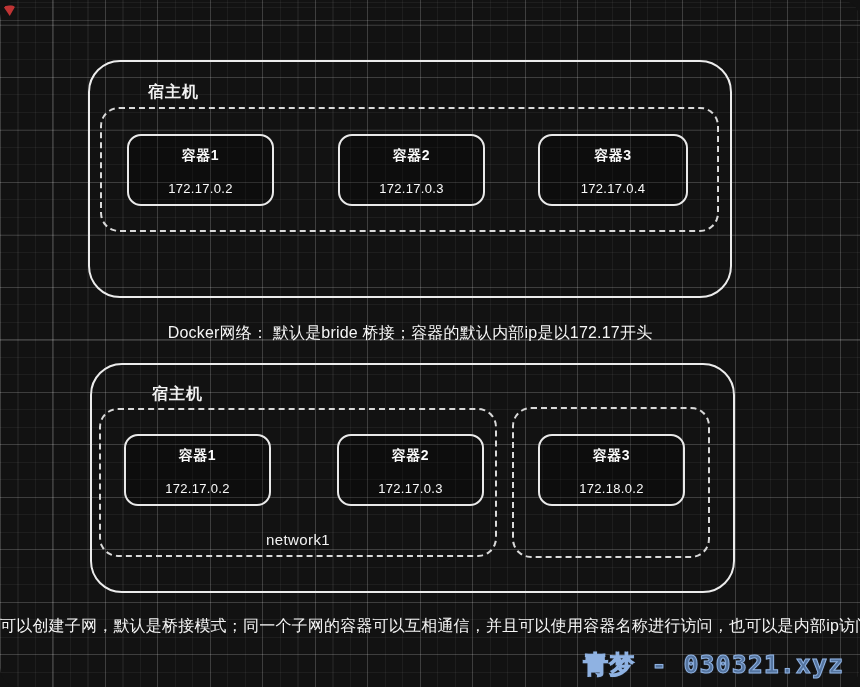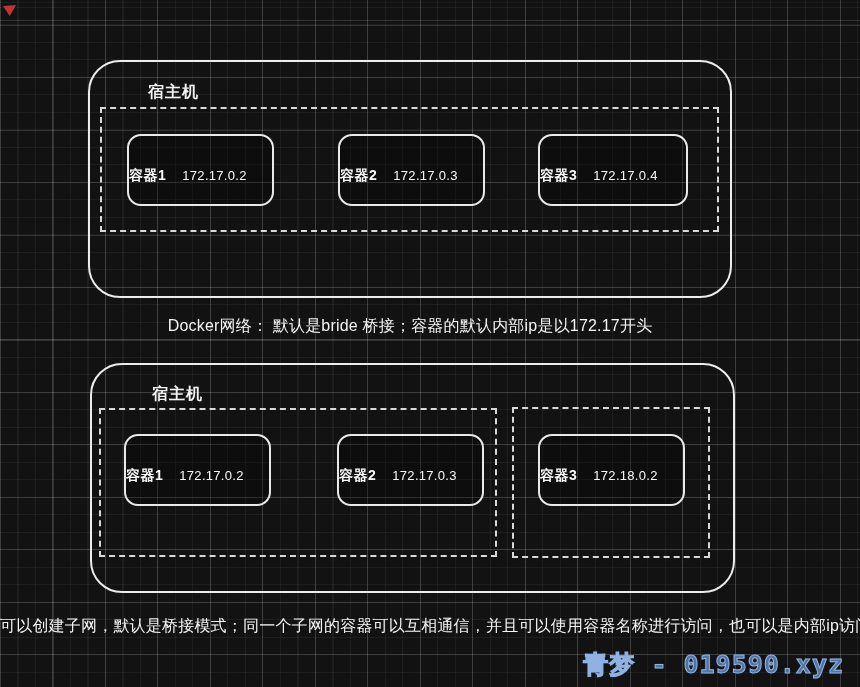--- a/index.html
+++ b/index.html
@@ -1,15 +1,15 @@
 <!DOCTYPE html>
 <html><head>
 <meta charset="utf-8">
 <style>
-  * { margin: 0; padding: 0; box-sizing: border-box; }
+  * { margin: 0; padding: 0; box-sizing: border-box; border-radius: 19px; }
   html, body { background: #121212; }
   body { font-family: "Liberation Sans", "DejaVu Sans", sans-serif; }
 
   .stage {
     position: relative;
     width: 860px;
     height: 687px;
     overflow: hidden;
     background-color: #121212;
     background-image:
@@ -54,21 +54,21 @@
   .subnet1 { left: 10px;  top: 45px; width: 619px; height: 125px; }
   .net1    { left: 7px;   top: 43px; width: 398px; height: 149px; }
   .net2    { left: 420px; top: 42px; width: 198px; height: 151px; }
 
   .cbox {
     position: absolute;
     width: 147px; height: 72px;
     border: 2px solid #e9e9e9;
     border-radius: 14px;
     display: flex;
-    flex-direction: row;
+    flex-direction: column;
     align-items: center;
     padding-top: 11px;
     gap: 16px;
     color: #fafafa;
     background: rgba(0,0,0,0.25);
   }
   .cname { font-size: 14px; font-weight: 700; letter-spacing: 0.5px; }
   .cip   { font-size: 13px; font-weight: 400; letter-spacing: 0.3px; }
 
   .subnet1 .pos1 { left: 25px;  top: 25px; }
@@ -89,21 +89,21 @@
   }
 
   .caption {
     position: absolute;
     text-align: center;
     color: #f5f5f5;
     font-size: 16px;
     letter-spacing: 0.2px;
     white-space: nowrap;
   }
-  .caption1 { left: 0; width: 820px; top: 316px; }
+  .caption1 { left: 0; width: 820px; top: 323px; }
   .caption2 { left: 0; width: 860px; top: 616px; }
 
   .watermark {
     position: absolute;
     right: 16px; top: 648px;
     font-family: "DejaVu Sans Mono", monospace;
     font-size: 25px;
     font-weight: 700;
     letter-spacing: 1px;
     color: #54749f;
@@ -144,27 +144,28 @@
 
     <div class="subnet net1">
       <div class="cbox pos1">
         <div class="cname">容器1</div>
         <div class="cip">172.17.0.2</div>
       </div>
       <div class="cbox pos2">
         <div class="cname">容器2</div>
         <div class="cip">172.17.0.3</div>
       </div>
+      <div class="net-label">network1</div>
     </div>
 
     <div class="subnet net2">
       <div class="cbox pos1">
         <div class="cname">容器3</div>
         <div class="cip">172.18.0.2</div>
       </div>
     </div>
   </div>
 
   <div class="caption caption2">可以创建子网，默认是桥接模式；同一个子网的容器可以互相通信，并且可以使用容器名称进行访问，也可以是内部ip访问</div>
 
-  <div class="watermark">青梦 - 019590.xyz</div>
+  <div class="watermark">青梦 - 030321.xyz</div>
 
 </div>
 
 </body></html>

